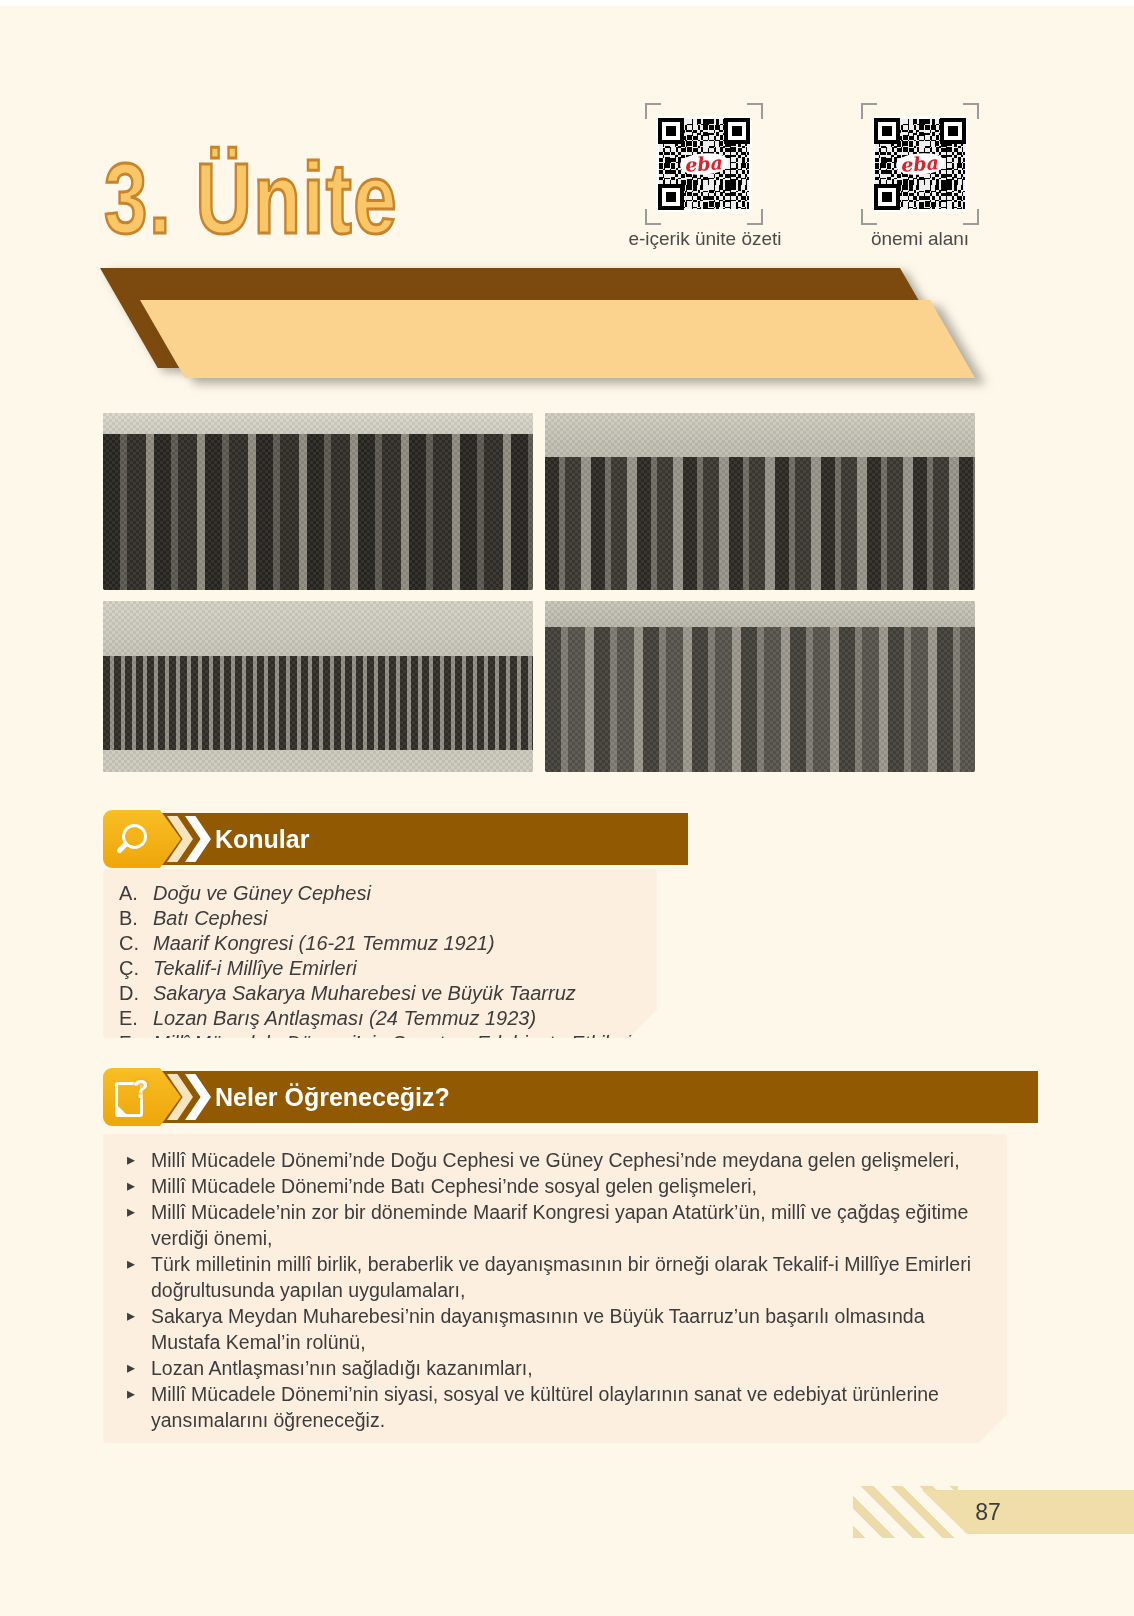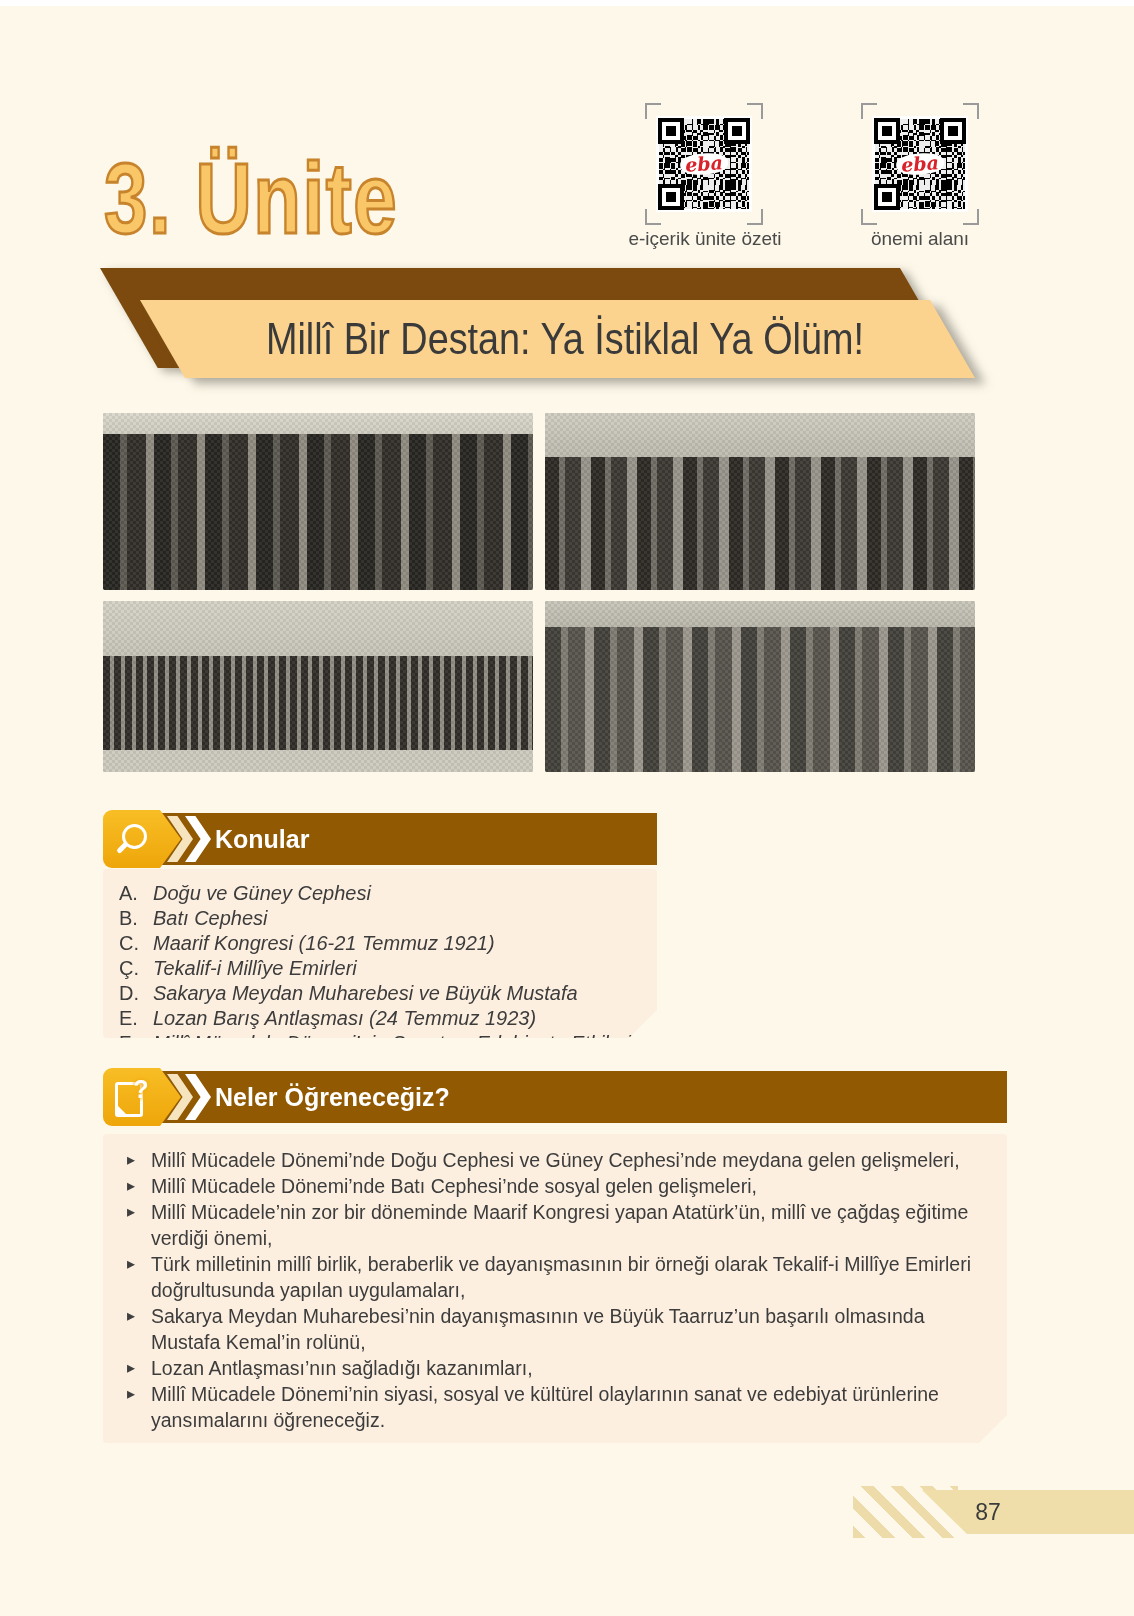--- a/index.html
+++ b/index.html
@@ -77,21 +77,21 @@
   .p1 .ph-fig { height:88%; background:repeating-linear-gradient(90deg,#26231F 0 17px,#5A5750 17px 24px,#2F2C28 24px 43px,#8E8A7F 43px 51px); }
   .p2 .ph-top { height:40%; background:linear-gradient(#CFCCC0,#AFACA1); }
   .p2 .ph-fig { height:75%; background:repeating-linear-gradient(90deg,#2B2824 0 14px,#6E6B63 14px 20px,#3A3732 20px 36px,#96928A 36px 46px); }
   .p3 .ph-top { height:38%; background:linear-gradient(#D4D1C6,#C2BFB4); }
   .p3 .ph-fig { height:55%; bottom:13%; background:repeating-linear-gradient(90deg,#2E2B27 0 7px,#8F8C83 7px 11px); }
   .p3 .ph-ground { height:13%; background:#CBC8BC; }
   .p4 .ph-top { height:22%; background:linear-gradient(#C8C5BA,#B0ADA2); }
   .p4 .ph-fig { height:85%; background:repeating-linear-gradient(90deg,#413E38 0 16px,#7D7A71 16px 23px,#55524B 23px 40px,#9A968C 40px 49px); }
 
   
-  .sec-head { position:absolute; height:58px; }
+  .sec-head { position:absolute; height:58px;padding-left:31px; }
   .sec-bar  { position:absolute; left:40px; right:0; top:3px; height:52px; background:#925903; z-index:1; }
   .sec-icon {
     position:absolute; left:0; top:0; width:78px; height:58px; z-index:3;
     background:linear-gradient(180deg,#F8BE25,#EEA60A);
     clip-path:polygon(0 0, 57px 0, 78px 29px, 57px 58px, 0 58px);
     border-radius:9px 0 0 9px;
     display:flex; align-items:center; justify-content:center;
     padding-right:21px; box-sizing:border-box;
   }
   .chev { position:absolute; top:6px; width:26px; height:46px; z-index:2;
@@ -174,23 +174,20 @@
       <div class="fnd f-tl"></div>
       <div class="fnd f-tr"></div>
       <div class="fnd f-bl"></div>
       <div class="eba">eba</div>
     </div>
   </div>
   <div class="qr-label" style="left:810px; top:228px;">önemi alanı</div>
 
   <div class="banner-brown"></div>
   <div class="banner-tan"></div>
-  <div class="banner-title">
-    <span>Millî Bir Destan: Ya İstiklal Ya Ölüm!</span>
-  </div>
 
   <div class="photo p1" style="left:103px; top:413px; width:430px; height:177px;">
     <div class="ph-top"></div>
     <div class="ph-fig"></div>
     <div class="ph-ground"></div>
     <div class="ph-noise"></div>
   </div>
   <div class="photo p2" style="left:545px; top:413px; width:430px; height:177px;">
     <div class="ph-top"></div>
     <div class="ph-fig"></div>
@@ -233,21 +230,21 @@
     <div class="k-row">
         <span class="k-letter">C.</span>
         <span class="k-text">Maarif Kongresi (16-21 Temmuz 1921)</span>
       </div>
     <div class="k-row">
         <span class="k-letter">Ç.</span>
         <span class="k-text">Tekalif-i Millîye Emirleri</span>
       </div>
     <div class="k-row">
         <span class="k-letter">D.</span>
-        <span class="k-text">Sakarya Meydan Muharebesi ve Büyük Mustafa</span>
+        <span class="k-text">Sakarya Sakarya Muharebesi ve Büyük Taarruz</span>
       </div>
     <div class="k-row">
         <span class="k-letter">E.</span>
         <span class="k-text">Lozan Barış Antlaşması (24 Temmuz 1923)</span>
       </div>
     <div class="k-row">
         <span class="k-letter">F.</span>
         <span class="k-text">Millî Mücadele Dönemi’nin Sanat ve Edebiyata Etkileri</span>
       </div>
   </div>

